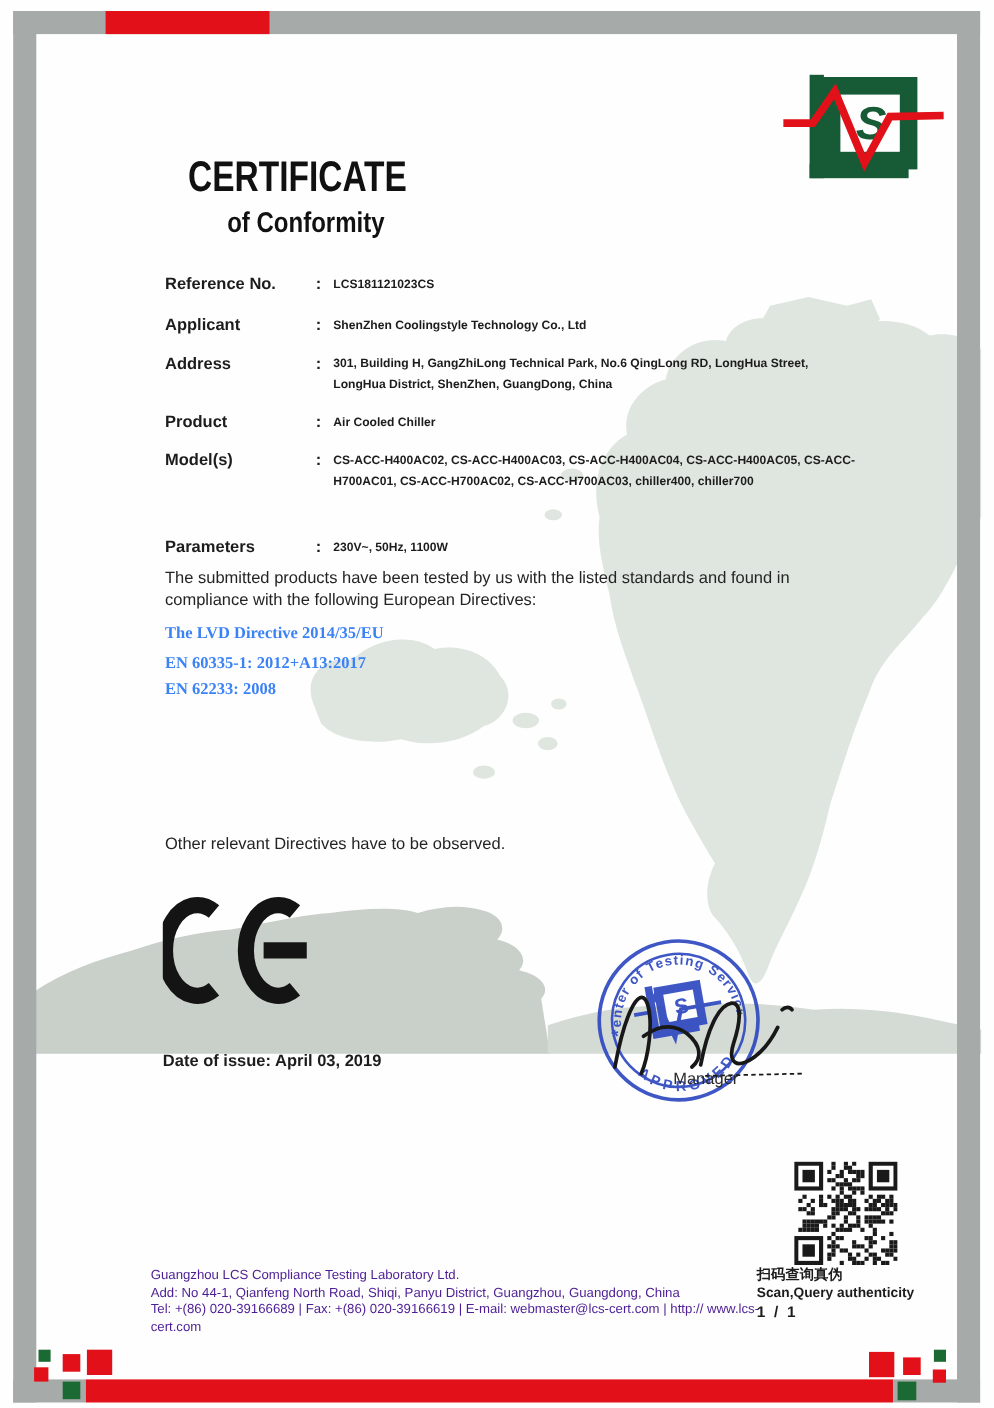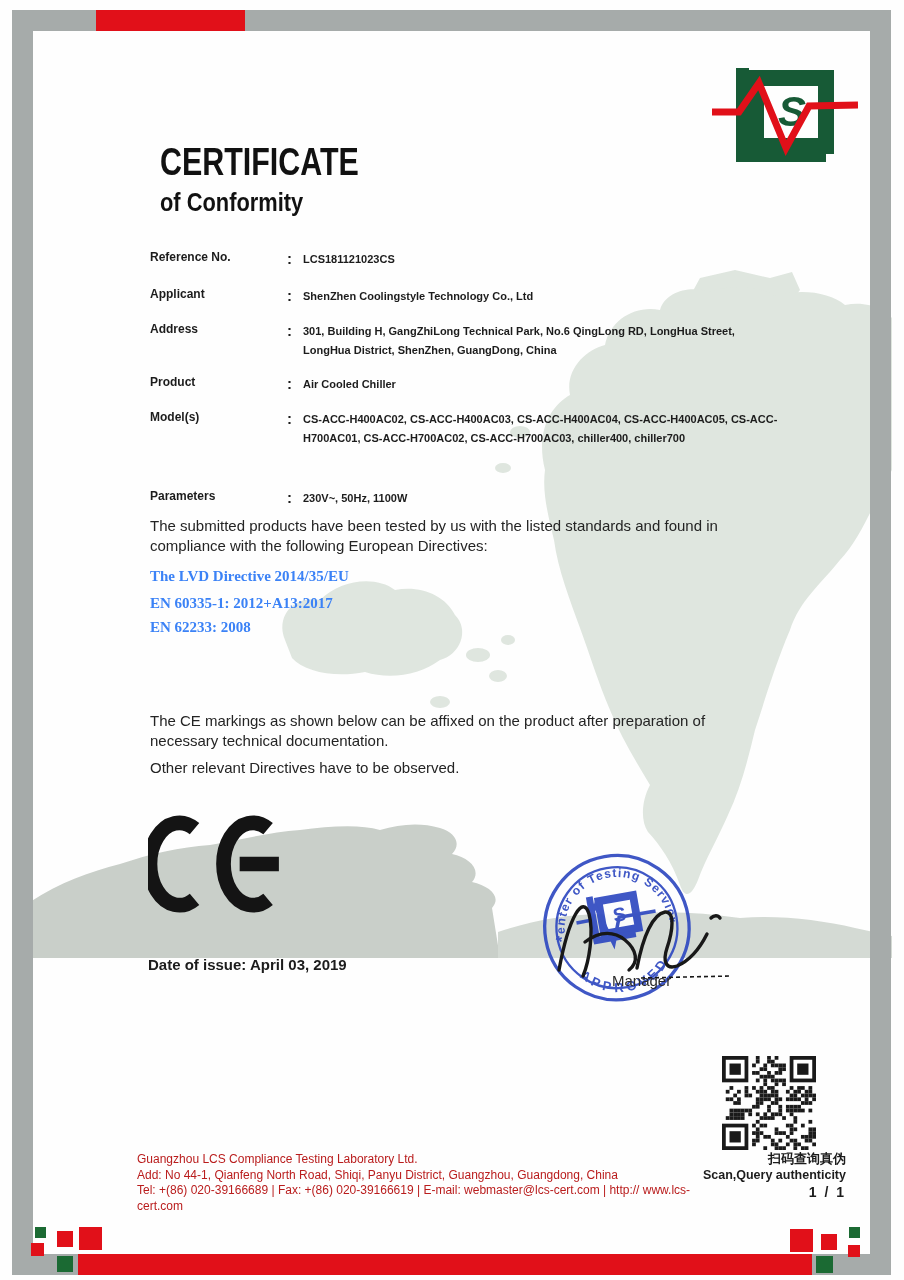--- a/index.html
+++ b/index.html
@@ -11,47 +11,47 @@
   .bar-red{position:absolute;background:#e11019;}
   .sq{position:absolute;}
   .sq.red{background:#e11019;}
   .sq.green{background:#1b6a33;}
 
   
   .map{position:absolute;left:0;top:0;z-index:0;}
 
   
   .logo{position:absolute;left:712px;top:62px;z-index:2;}
-  .titlewrap{position:absolute;left:160px;top:142px;z-index:2;}
+  .titlewrap{position:absolute;left:171px;top:142px;z-index:2;text-align:center;}
   .title1{font-size:39px;font-weight:bold;color:#111;margin:0;line-height:40px;
           transform:scaleX(.78);transform-origin:left;white-space:nowrap;}
   .title2{font-size:26px;font-weight:bold;color:#111;margin:0;line-height:28px;
           transform:scaleX(.84);transform-origin:left;white-space:nowrap;}
   .frow{position:absolute;display:grid;grid-template-columns:137px 16px 478px;width:640px;}
-  .flabel{font-size:12px;font-weight:bold;}
+  .flabel{font-size:15px;font-weight:bold;}
   .fcolon{font-size:15px;font-weight:bold;}
   .fvalue{font-size:11px;font-weight:bold;line-height:19px;}
 
   
   .para{position:absolute;left:150px;width:596px;font-size:15px;line-height:19.5px;
         color:#242424;z-index:2;margin:0;}
   .bold{font-weight:bold;color:#3b82f6;font-family:Liberation Serif, serif;}
 
   
   .cemark{position:absolute;left:148px;top:813px;z-index:2;}
   .dateline{position:absolute;left:148px;top:956px;font-size:15px;font-weight:bold;z-index:3;}
   .stamp{position:absolute;left:533px;top:850px;z-index:3;transform:rotate(-10deg);opacity:.92;}
   .sig{position:absolute;left:545px;top:878px;z-index:4;}
   .manager{position:absolute;left:612px;top:972px;font-size:15px;color:#2a2a2a;z-index:4;}
 
   
   .qr{position:absolute;left:722px;top:1056px;z-index:2;}
   .footer{position:absolute;left:137px;top:1152px;width:560px;font-size:12px;line-height:15.5px;
-          color:#b91c1c;z-index:2;}
-  .qrcap{position:absolute;left:688px;top:1150px;width:158px;text-align:right;z-index:2;}
+          color:#4c1d95;z-index:2;}
+  .qrcap{position:absolute;left:688px;top:1150px;width:158px;text-align:left;z-index:2;}
   .qrcap .zh{font-size:13px;font-weight:bold;}
   .qrcap .en{font-size:12.5px;font-weight:bold;}
   .qrcap .pg{font-size:14px;font-weight:bold;margin-top:2px;letter-spacing:2px;}
 </style>
 </head>
 <body>
 
 <div class="page">
 
   <svg class="map" width="904" height="1280" viewBox="0 0 904 1280">
@@ -141,21 +141,20 @@
   <div class="frow" style="left:150px;top:489px;">
     <span class="flabel">Parameters</span>
     <span class="fcolon">:</span>
     <span class="fvalue">230V~, 50Hz, 1100W</span>
   </div>
 
   <p class="para" style="top:516px;">The submitted products have been tested by us with the listed standards and found in compliance with the following European Directives:</p>
   <p class="para bold" style="top:567px;">The LVD Directive 2014/35/EU</p>
   <p class="para bold" style="top:594px;">EN 60335-1: 2012+A13:2017</p>
   <p class="para bold" style="top:618px;">EN 62233: 2008</p>
-  <p class="para" style="top:711px;">The CE markings as shown below can be affixed on the product after preparation of necessary technical documentation.</p>
   <p class="para" style="top:758px;">Other relevant Directives have to be observed.</p>
 
   <svg class="cemark" width="148" height="102" viewBox="0 0 150 104">
     <g fill="none" stroke="#141414" stroke-width="15">
       <path d="M 47 16 A 30 42 0 1 0 47 88"></path>
       <path d="M 122 16 A 30 42 0 1 0 122 88"></path>
       <path d="M 93 52 L 133 52"></path>
     </g>
   </svg>
 

